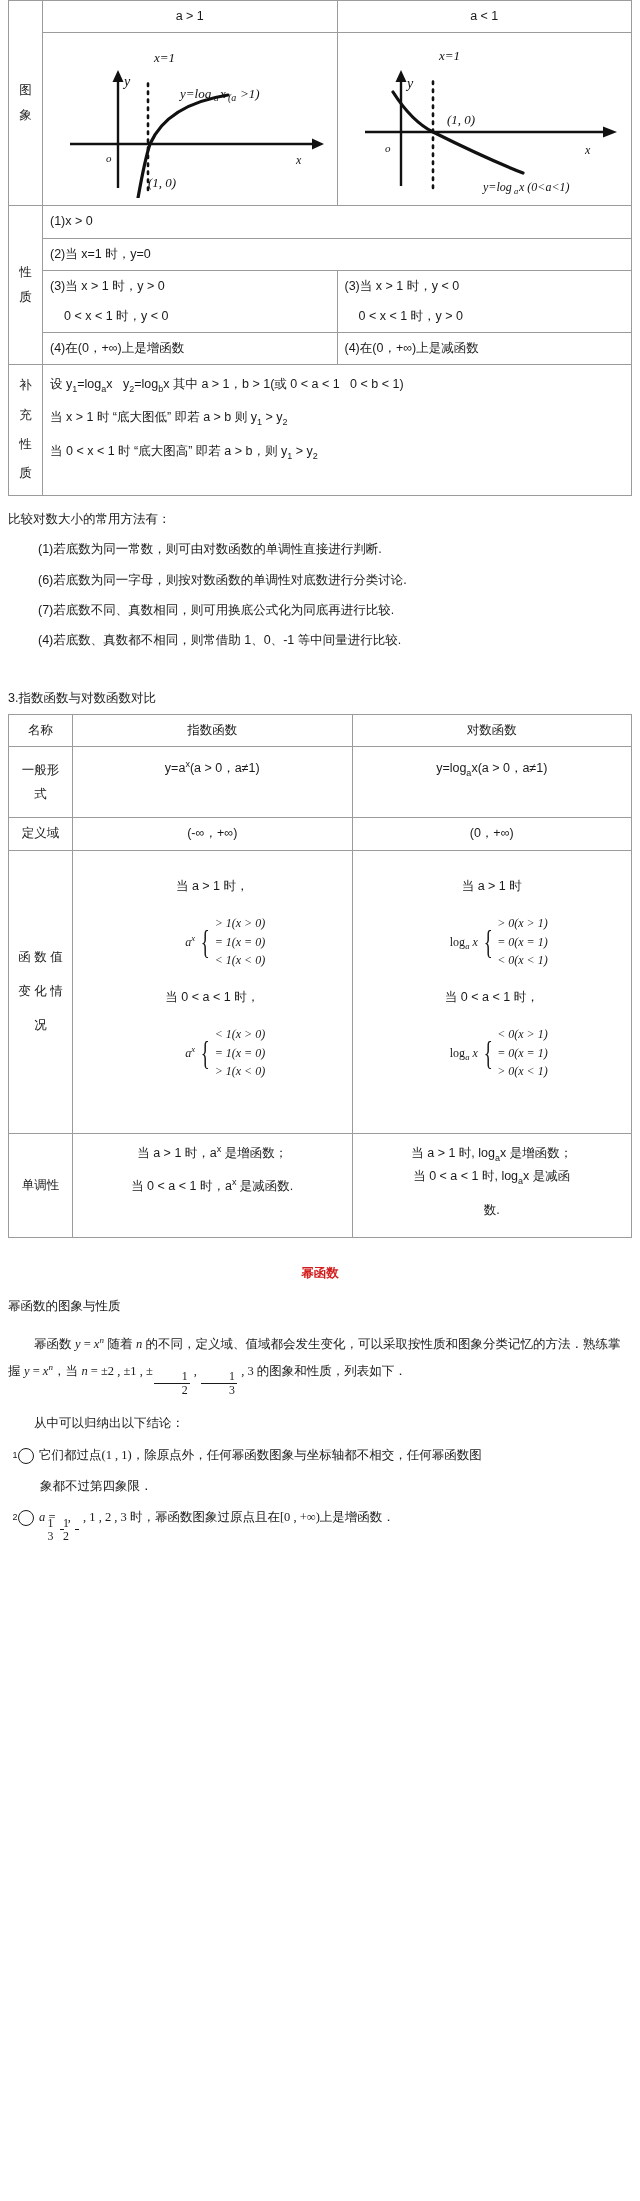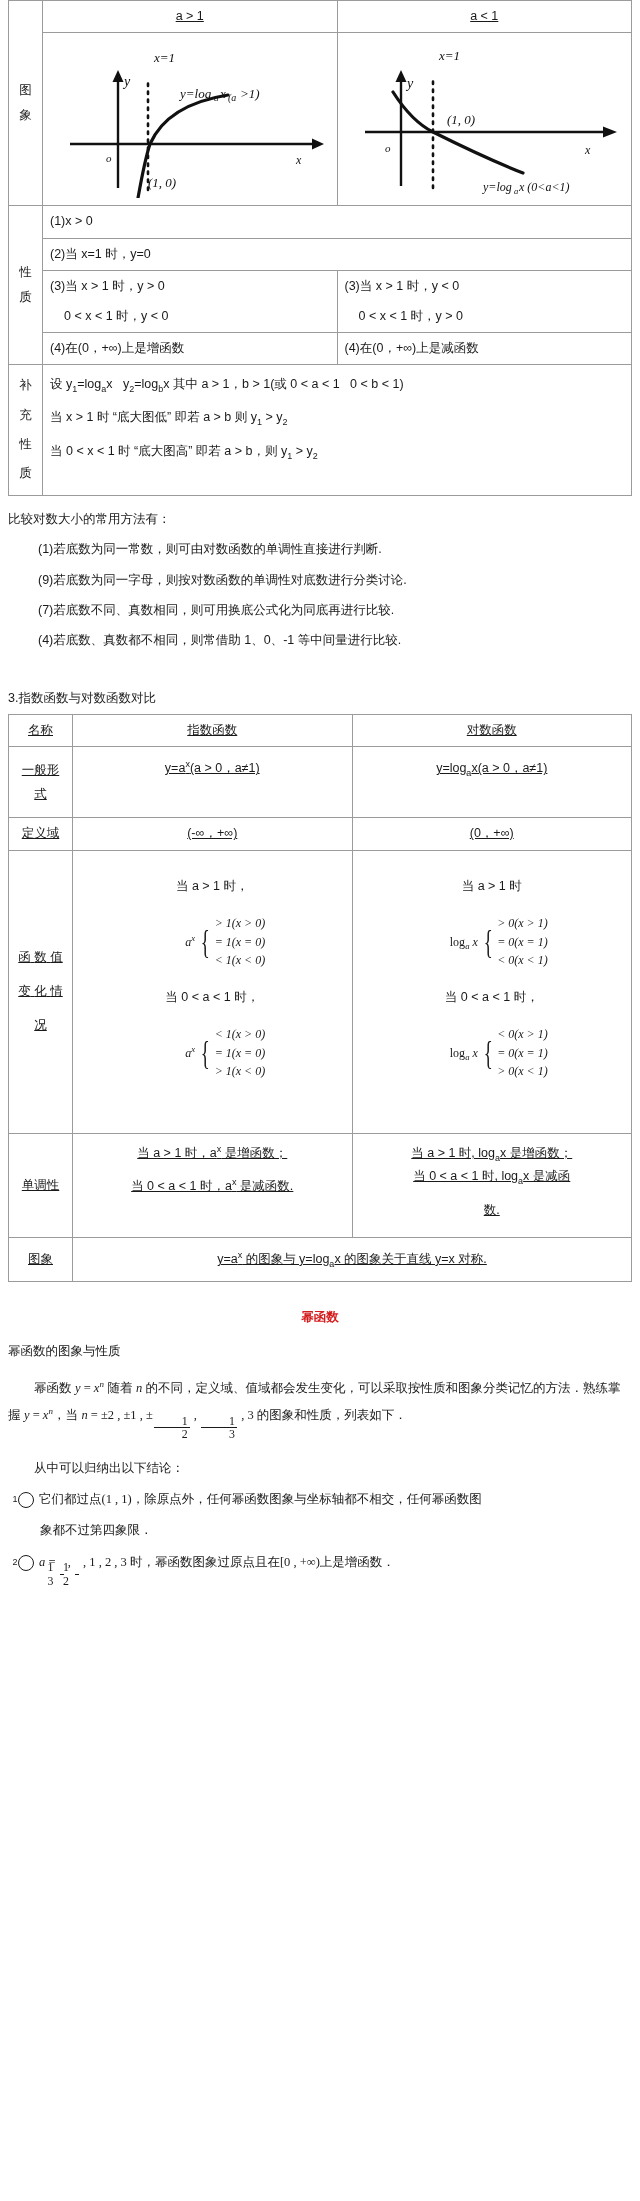--- a/index.html
+++ b/index.html
@@ -40,21 +40,21 @@
     letter-spacing: 0;
   }
   .vlabel .stack {
     display: flex;
     flex-direction: column;
     align-items: center;
     justify-content: space-around;
     height: 100%;
     line-height: 2.0;
   }
-  .ctr { text-align: center; text-decoration: underline; }
+  .ctr { text-align: center; }
   .lft { text-align: left; }
 
   sub, sup {
     font-size: 0.72em;
     line-height: 0;
   }
 
   
   .graphcell { height: 160px; padding: 0; }
   .graphcell svg { display: block; margin: 0 auto; }
@@ -265,21 +265,21 @@
         <div style="margin:2px 0 14px 0">设 y<sub>1</sub>=log<sub>a</sub>x&nbsp;&nbsp; y<sub>2</sub>=log<sub>b</sub>x 其中 a &gt; 1，b &gt; 1(或 0 &lt; a &lt; 1&nbsp;&nbsp; 0 &lt; b &lt; 1)</div>
         <div style="margin:0 0 14px 0">当 x &gt; 1 时 “底大图低” 即若 a &gt; b 则 y<sub>1</sub> &gt; y<sub>2</sub></div>
         <div style="margin:0 0 26px 0">当 0 &lt; x &lt; 1 时 “底大图高” 即若 a &gt; b，则 y<sub>1</sub> &gt; y<sub>2</sub></div>
       </td>
     </tr>
   </tbody>
     </table>
 
   <div class="para lead">比较对数大小的常用方法有：</div>
   <div class="para indent">(1)若底数为同一常数，则可由对数函数的单调性直接进行判断.</div>
-  <div class="para indent">(9)若底数为同一字母，则按对数函数的单调性对底数进行分类讨论.</div>
+  <div class="para indent">(6)若底数为同一字母，则按对数函数的单调性对底数进行分类讨论.</div>
   <div class="para indent">(7)若底数不同、真数相同，则可用换底公式化为同底再进行比较.</div>
   <div class="para indent">(4)若底数、真数都不相同，则常借助 1、0、-1 等中间量进行比较.</div>
 
   <div class="gap-md"></div>
 
   <div class="sect-title">3.指数函数与对数函数对比</div>
 
   <table class="doc">
     <colgroup>
         <col style="width:64px">
@@ -381,24 +381,20 @@
         <div class="ln" style="margin-top:14px">当 0 &lt; a &lt; 1 时，a<sup>x</sup> 是减函数.</div>
         <div style="height:34px"></div>
       </td>
       <td class="ctr" style="vertical-align:top;padding-top:10px">
         <div class="ln">当 a &gt; 1 时, log<sub>a</sub>x 是增函数；</div>
         <div class="ln" style="margin-top:4px">当 0 &lt; a &lt; 1 时, log<sub>a</sub>x 是减函</div>
         <div class="ln" style="margin-top:14px">数.</div>
       </td>
     </tr>
 
-    <tr>
-      <td class="ctr">图象</td>
-      <td class="ctr" colspan="2" style="padding:12px 7px">y=a<sup>x</sup> 的图象与 y=log<sub>a</sub>x 的图象关于直线 y=x 对称.</td>
-    </tr>
   </tbody>
     </table>
 
   <div class="red-title">幂函数</div>
 
   <div class="para" style="margin-top:4px">幂函数的图象与性质</div>
 
   <div class="para" style="margin-top:14px;text-indent:26px;line-height:2.2">幂函数 <span class="mi">y</span><span class="mr"> = </span><span class="mi">x</span><sup class="mi">n</sup> 随着 <span class="mi">n</span> 的不同，定义域、值域都会发生变化，可以采取按性质和图象分类记忆的方法．熟练掌握 <span class="mi">y</span><span class="mr"> = </span><span class="mi">x</span><sup class="mi">n</sup>，当 <span class="mi">n</span><span class="mr"> = ±2 , ±1 , ±</span><span class="frac">
         <span class="num">1</span>
         <span class="den">2</span>

